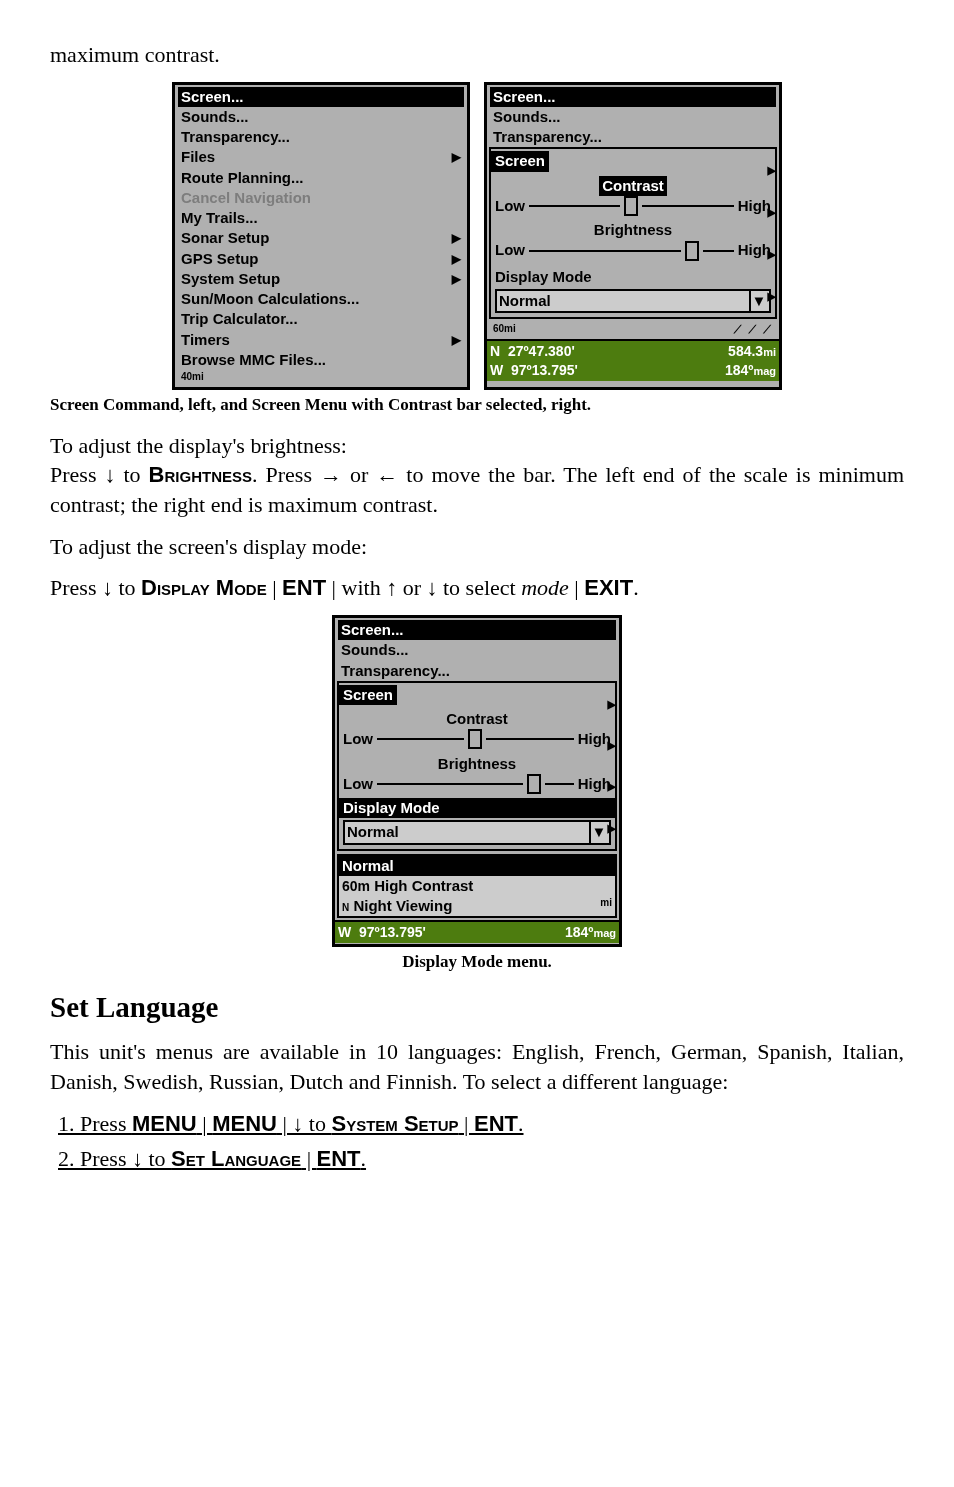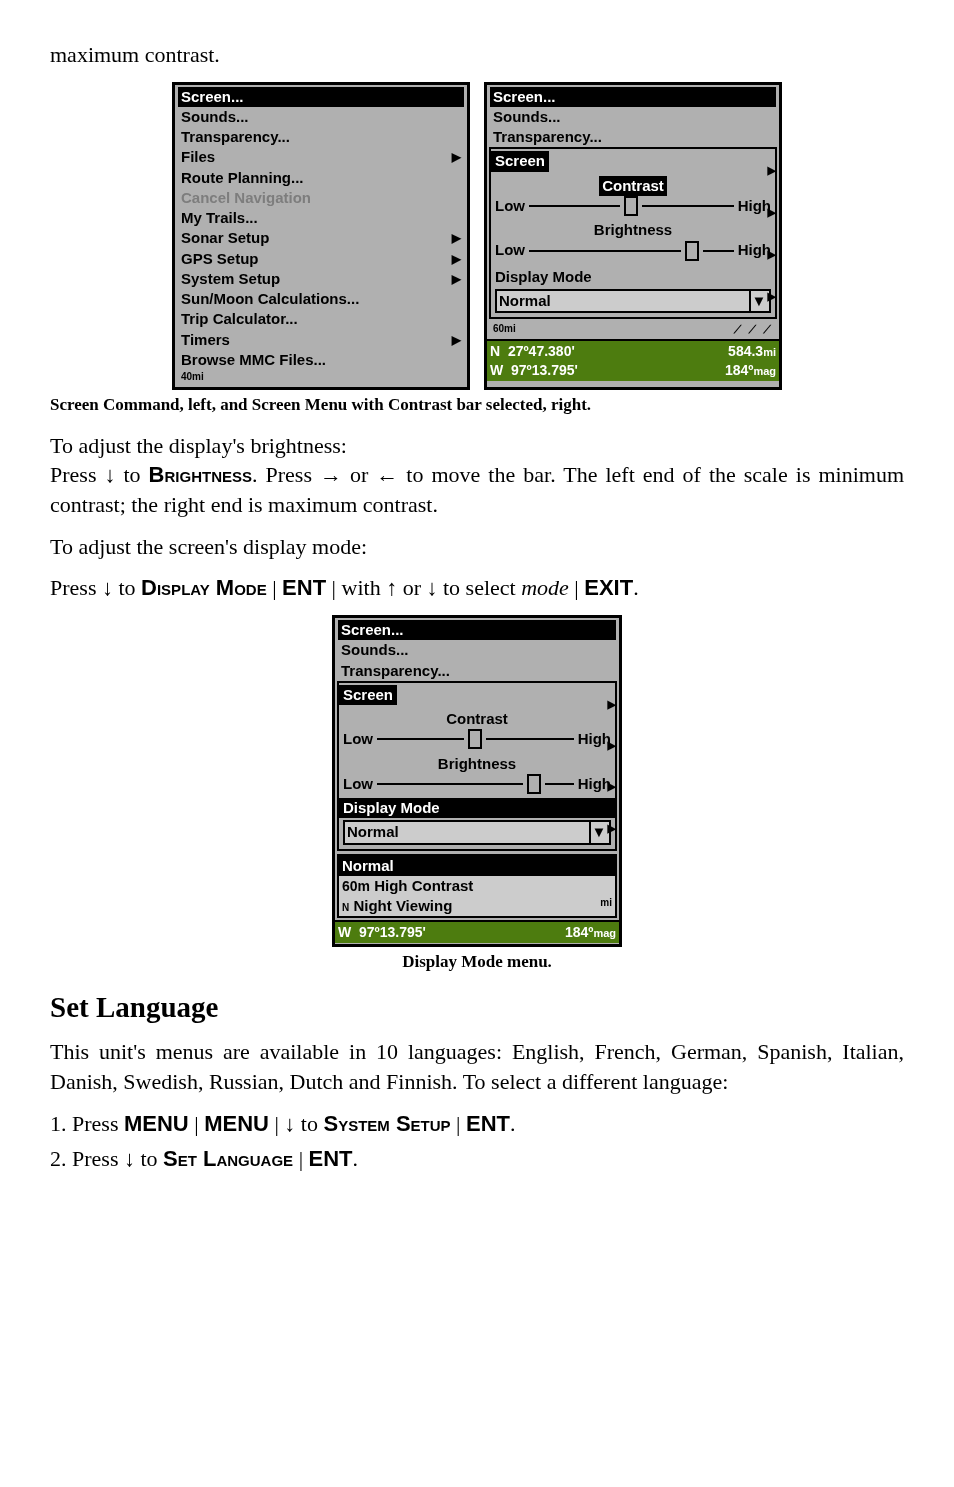--- a/index.html
+++ b/index.html
@@ -87,21 +87,21 @@
   }
   .status-row { display:flex; justify-content:space-between; }
   .caption {
     font-weight:bold; text-align:left; font-size:17px; margin:4px 0 14px;
   }
   .caption.center { text-align:center; }
   .body-para { margin:10px 0 12px; text-align:justify; }
   .small-caps { font-variant:small-caps; font-family:Arial,Helvetica,sans-serif; font-weight:bold; }
   .keycap { font-family:Arial,Helvetica,sans-serif; font-weight:bold; }
   h2 { font-size:29px; font-weight:bold; margin:14px 0 4px; }
-  .step { margin:6px 0; }
+  .step { margin:6px 8px;text-decoration:underline; }
   .compass-bar { font-size:11px; letter-spacing:2px; }
   .mini-list { border:2px solid #000; margin:0 -1px; background:#ccc; }
   .mini-list div { padding:0 3px; }
   .tick-bottom {
     font-size:10px; padding:0 3px; display:flex; justify-content:space-between;
   }
 </style>
 </head>
 <body>
 

